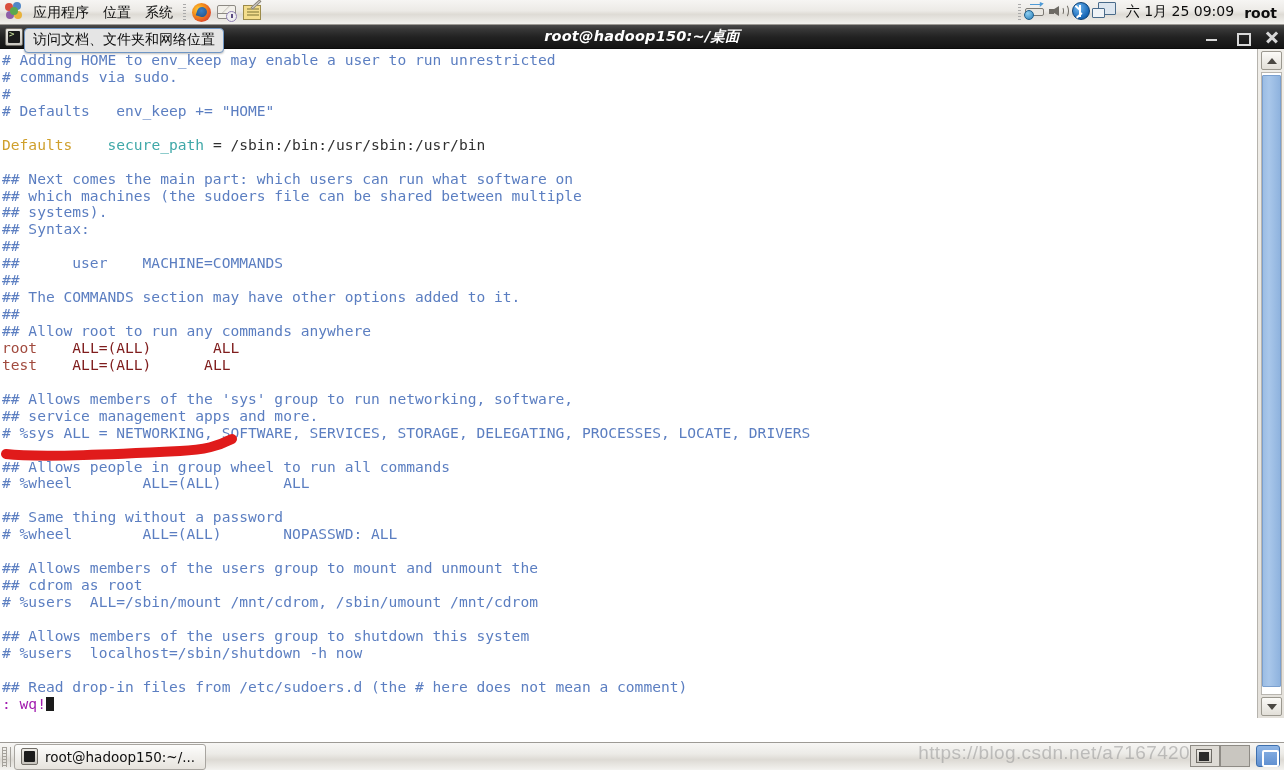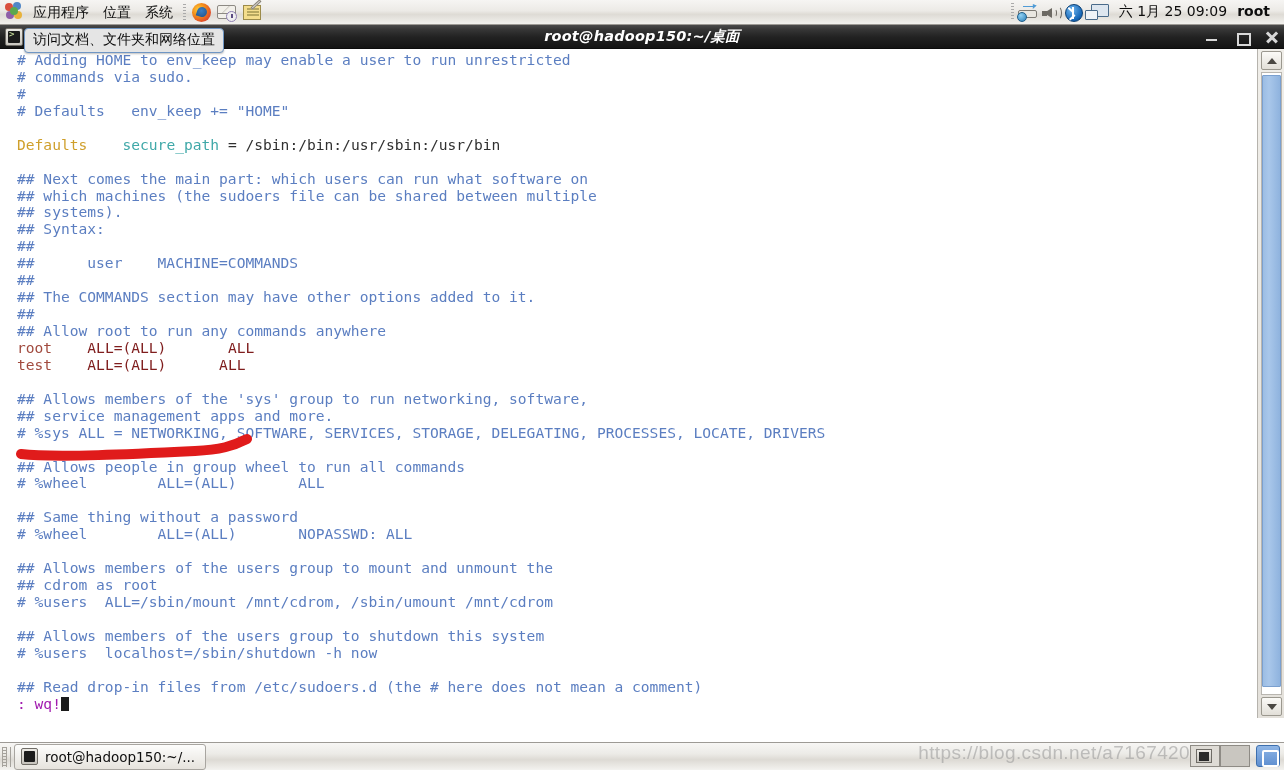--- a/index.html
+++ b/index.html
@@ -12,21 +12,21 @@
   #screen { position: relative; width: 1284px; height: 770px; }
 
   
   .top-panel {
     position: absolute; left: 0; top: 0; width: 1284px; height: 25px;
     background: linear-gradient(180deg, #f6f5f3 0%, #eceae6 45%, #dedbd5 60%, #f2f1ee 100%);
     border-bottom: 1px solid #9d9a95;
     display: flex; align-items: center;
   }
   .panel-left { display: flex; align-items: center; height: 25px; }
-  .panel-right { margin-left: auto; display: flex; align-items: flex-start; height: 18px; padding-right: 8px; }
+  .panel-right { margin-left: auto; display: flex; align-items: flex-end; height: 18px; padding-right: 1px; }
   .menu-txt {
     font-size: 14px; color: #101010; padding: 0 7px; line-height: 25px;
     font-family: "DejaVu Sans", "Liberation Sans", sans-serif;
   }
   .panel-sep { width: 3px; height: 17px; margin: 0 3px;
     background: repeating-linear-gradient(180deg, #aaa 0 1px, transparent 1px 3px); }
 
   
   .gnome-logo { position: relative; width: 20px; height: 20px; margin-left: 5px; margin-right: 1px; }
   .gnome-logo i { position: absolute; width: 8px; height: 8px; border-radius: 50%; display:block; }
@@ -128,21 +128,21 @@
   .wc-close:before, .wc-close:after { content:""; position:absolute; left:1px; top:7px; width:14px; height:2.6px; background:#d8d8d8; }
   .wc-close:before { transform: rotate(45deg); }
   .wc-close:after { transform: rotate(-45deg); }
 
   .menubar {
     height: 24px; background: linear-gradient(180deg,#fbfaf8,#eeece8);
     border-bottom: 1px solid #b9b6b0; display: flex; align-items: center; padding-left: 2px;
   }
   .menu-item { font-size: 14px; color: #111; padding: 2px 9px; line-height: 18px; }
 
-  .term-area { position: relative; height: 669px; background: #ffffff; display: flex; margin-left: 15px; }
+  .term-area { position: relative; height: 669px; background: #ffffff; display: flex; }
   .term-text {
     flex: 1; padding: 3px 0 0 2px; overflow: hidden;
     font-family: "DejaVu Sans Mono", "Liberation Mono", monospace;
     font-size: 14.6px; line-height: 16.95px; white-space: pre;
     color: #5b7ec1;
   }
   .ln { height: 16.95px; }
   .c-comment { color: #5b7ec1; }
   .c-keyword { color: #cf9f2b; }
   .c-ident   { color: #3fa8a8; }

